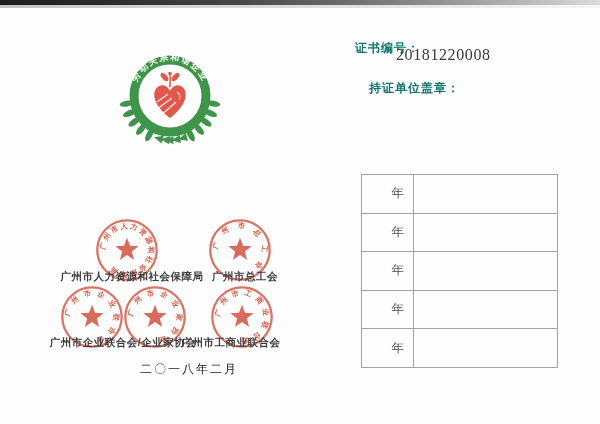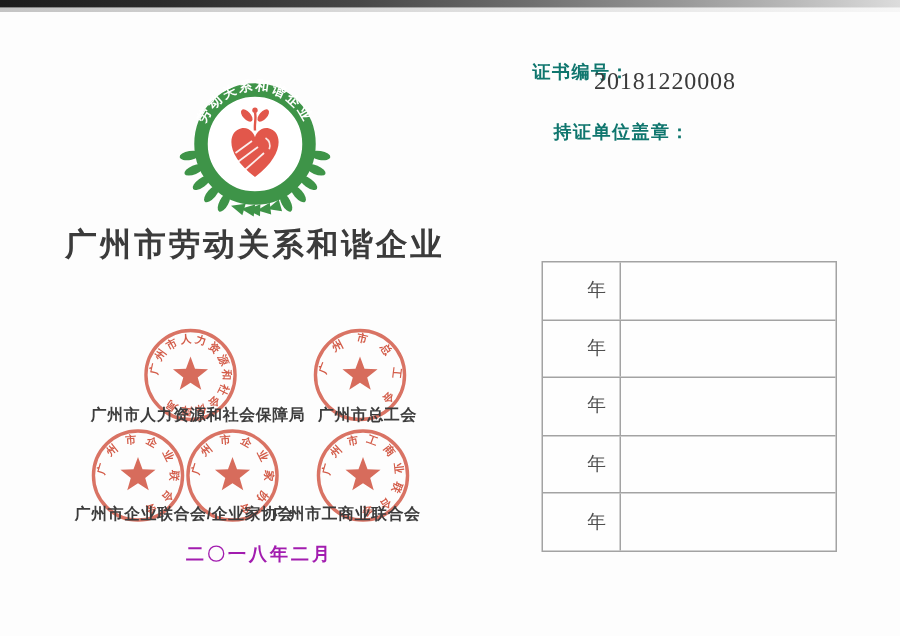--- a/index.html
+++ b/index.html
@@ -21,22 +21,22 @@
   .seal-2{left:207px;top:217px;}
   .seal-3{left:59px;top:284px;}
   .seal-4{left:122px;top:284px;}
   .seal-5{left:209px;top:284px;}
   .org-label{position:absolute;transform:translateX(-50%);white-space:nowrap;z-index:2;
     font-size:10.5px;font-weight:bold;color:#3c3c3c;letter-spacing:0.5px;}
   .ol-1{left:132px;top:270px;}
   .ol-2{left:245px;top:270px;}
   .ol-3{left:123px;top:336px;}
   .ol-4{left:231px;top:336px;}
-  .date{position:absolute;left:173px;top:361px;transform:translateX(-50%);
-    white-space:nowrap;font-size:12px;font-weight:bold;color:#a21caf;letter-spacing:2px;}
+  .date{position:absolute;left:189px;top:361px;transform:translateX(-50%);
+    white-space:nowrap;font-size:12px;font-weight:normal;color:#0f172a;letter-spacing:2px;}
 
   
   .field-label{position:absolute;white-space:nowrap;font-size:12px;font-weight:bold;
     color:#0f766e;letter-spacing:1px;}
   .fl-certno{left:355px;top:40px;}
   .fl-holder{left:355px;top:80px;margin-left:14px;}
   .fl-validity{left:356px;top:154px;}
   .field-value{position:absolute;white-space:nowrap;font-family:"Liberation Serif",serif;color:#3a3a3a;}
   .fv-certno{left:396px;top:46px;font-size:16px;letter-spacing:0.6px;}
   .fv-holder{left:433px;top:99px;font-size:10.5px;letter-spacing:0.4px;}
@@ -108,21 +108,20 @@
       <g>
         <path d="M 65 76 C 45 61 46.5 45.5 56 43.5 C 61.5 42.5 64.5 47.5 65 49.5 C 65.5 47.5 68.5 42.5 74 43.5 C 83.5 45.5 85 61 65 76 Z" fill="#e2574b"></path>
         <path d="M52 60 L63 52" stroke="#ffffff" stroke-width="1.2" fill="none" opacity="0.9"></path>
         <path d="M53.5 66 L67 56" stroke="#ffffff" stroke-width="1.2" fill="none" opacity="0.9"></path>
         <path d="M58 71.5 L71 60" stroke="#ffffff" stroke-width="1.2" fill="none" opacity="0.9"></path>
         <path d="M72 50 q 4 2.5 2.5 7.5" stroke="#ffffff" stroke-width="1.1" fill="none" opacity="0.85"></path>
       </g>
     </svg>
   </div>
 
-  <div class="title">广州市劳动关系和谐企业</div>
 
   <div class="seal seal-1">
     <svg width="66" height="66" viewBox="0 0 70 70">
       <defs>
           <path id="sealp1" d="M 12 35 A 23 23 0 1 1 58 35 A 23 23 0 1 1 12 35"></path>
         </defs>
       <circle cx="35" cy="35" r="31.5" fill="none" stroke="#d4604e" stroke-width="2.4" opacity="0.88"></circle>
       <polygon points="35,22 31.8,30.6 22.6,31 29.9,36.7 27.4,45.5 35,40.4 42.6,45.5 40.1,36.7 47.4,31 38.2,30.6" fill="#d4604e" opacity="0.92"></polygon>
       <text class="seal-text ls-a"><textPath href="#sealp1">广州市人力资源和社会保障局</textPath></text>
     </svg>

